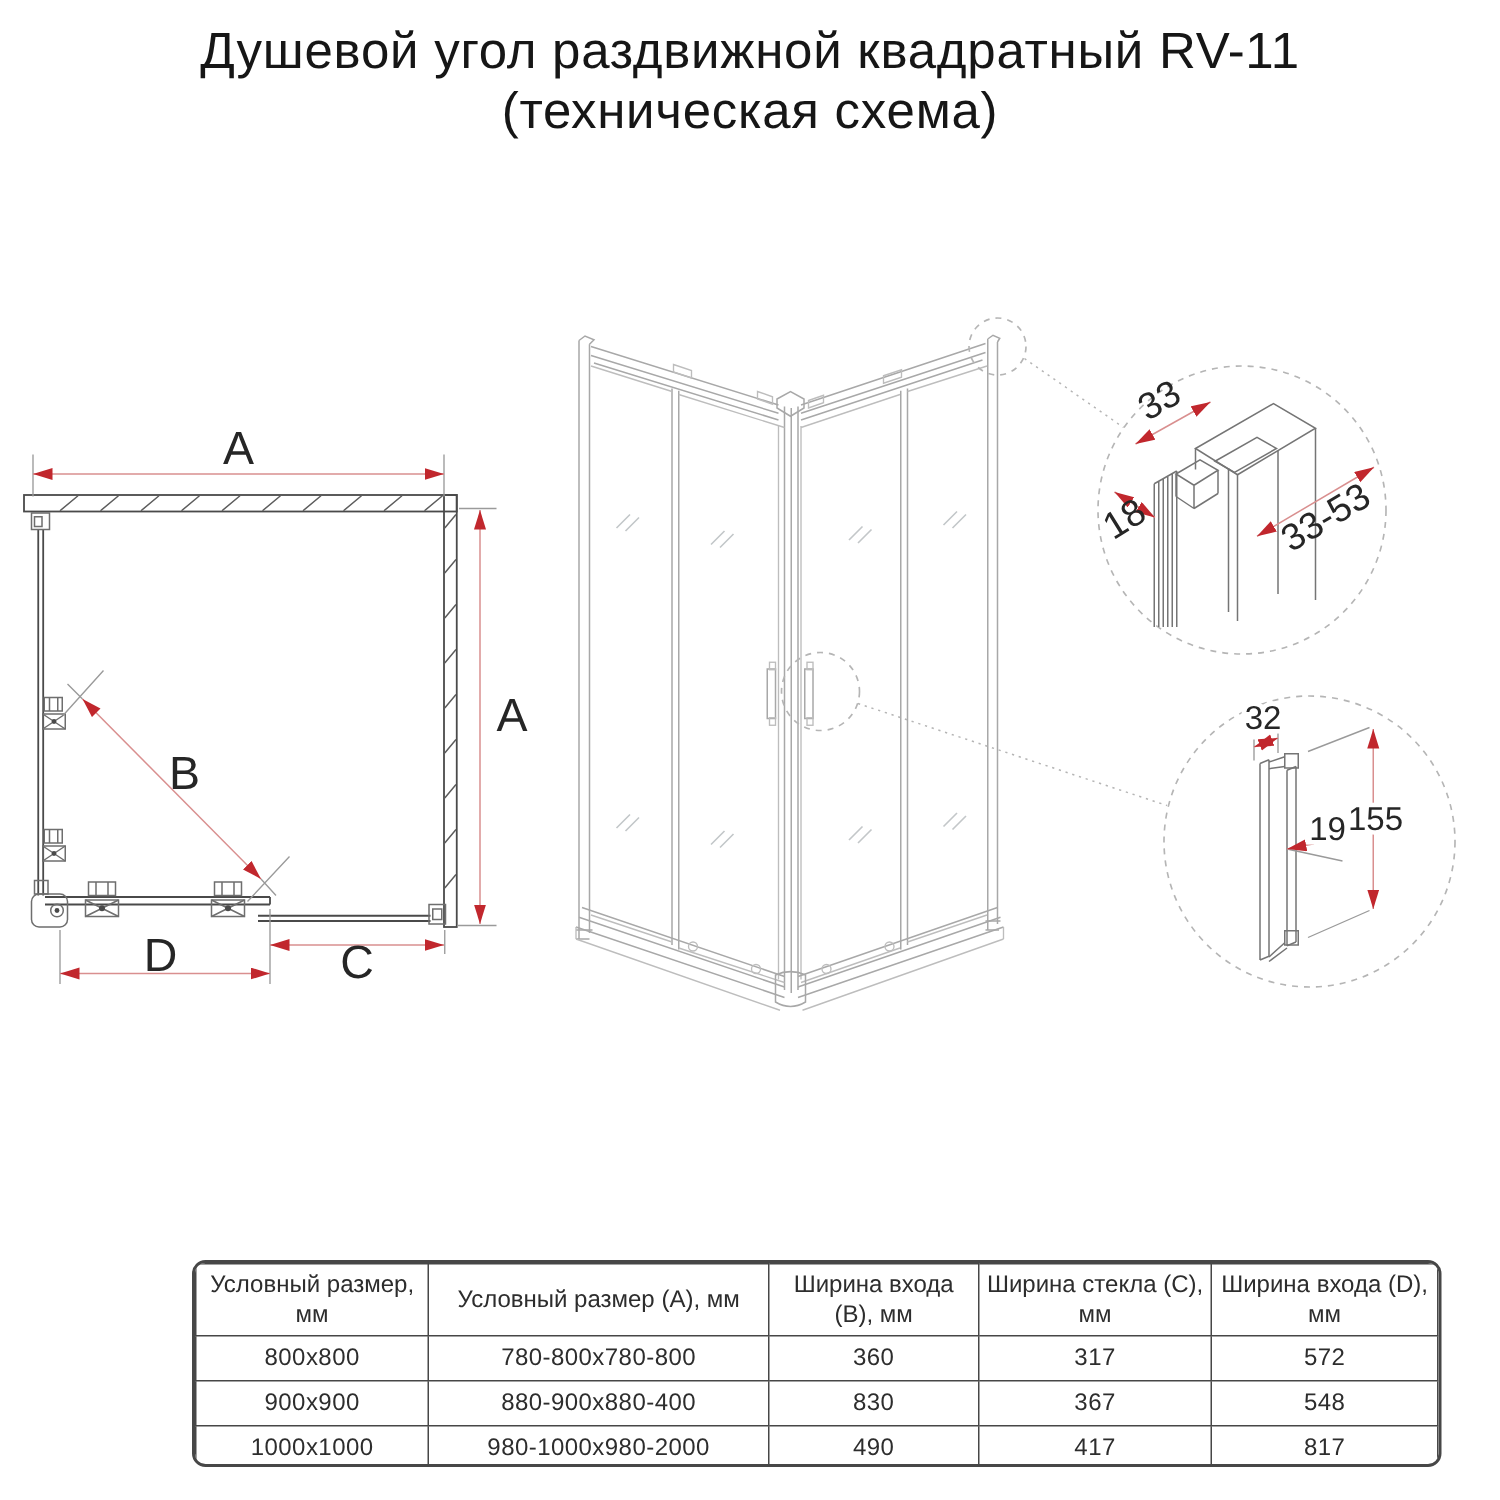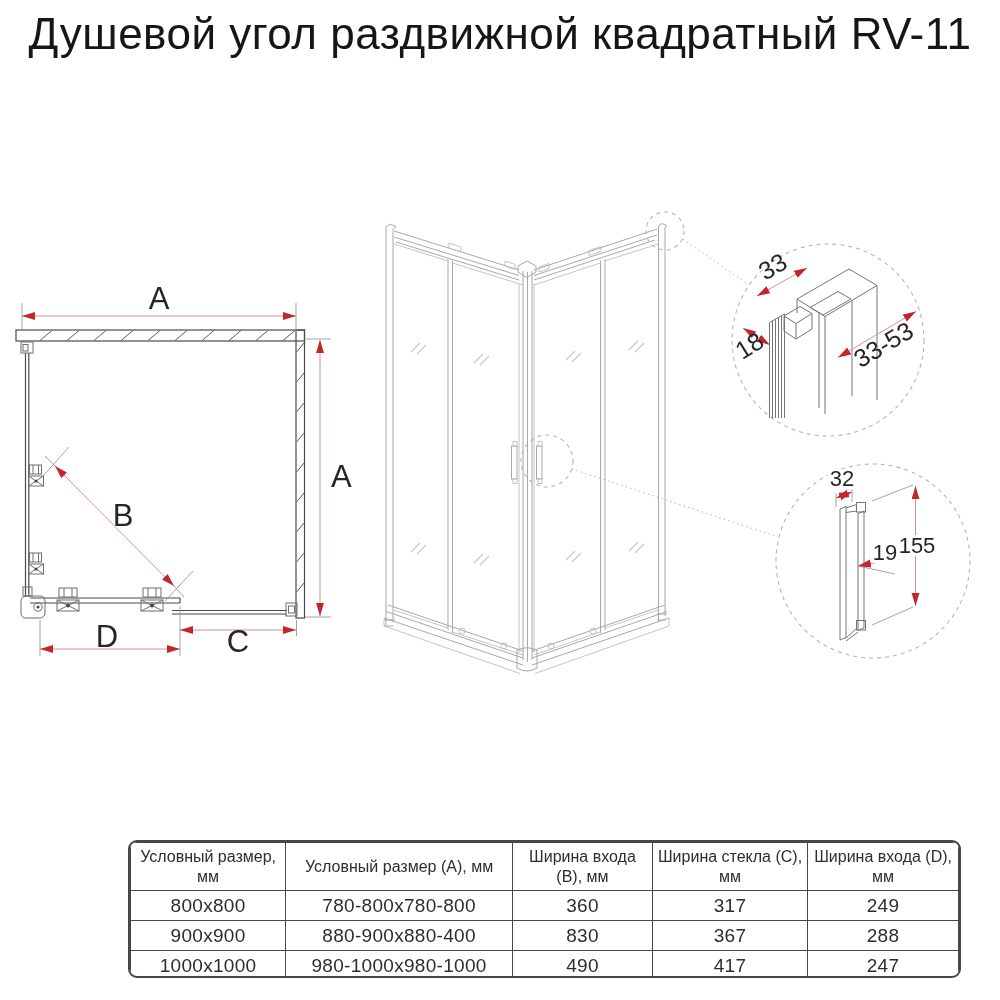--- a/index.html
+++ b/index.html
@@ -1,28 +1,28 @@
 <!DOCTYPE html>
 <html><head>
 <meta charset="utf-8">
 <style>
   html,body{margin:0;padding:0;background:#fff;}
   #page{position:relative;width:1000px;height:1000px;background:#fff;overflow:hidden;
         font-family:"Liberation Sans", sans-serif;}
   #title{position:absolute;left:0;top:14px;width:1000px;text-align:center;
-         color:#161616;font-size:44px;line-height:40px;font-weight:400;letter-spacing:.5px;}
+         color:#161616;font-size:34px;line-height:40px;font-weight:400;letter-spacing:.5px;}
   #drawing{position:absolute;left:0;top:0;}
   
   #tbl-wrap{position:absolute;left:128px;top:840px;width:833px;height:138px;
             border:2px solid #474747;border-radius:9px;overflow:hidden;box-sizing:border-box;}
   table{border-collapse:collapse;width:100%;height:100%;table-layout:fixed;}
   th,td{border:1px solid #474747;text-align:center;vertical-align:middle;
         color:#2d2d2d;padding:0 2px;}
   th{font-size:16px;font-weight:400;line-height:20px;height:47px;}
-  td{font-size:19px;font-weight:400;height:29px;letter-spacing:.3px;}
+  td{font-size:16px;font-weight:400;height:29px;letter-spacing:.3px;}
   col.c1{width:143px}col.c2{width:209px}col.c3{width:129px}col.c4{width:143px}col.c5{width:139px}
   
   .pl{stroke:#4a4a4a;stroke-width:1.2;fill:none}          
   .pl2{stroke:#6e6e6e;stroke-width:1;fill:none}           
   .hx{stroke:#5c5c5c;stroke-width:1;fill:none}            
   .ext{stroke:#9a9a9a;stroke-width:.9;fill:none}          
   .dim{stroke:#d98f8f;stroke-width:1;fill:none}           
   .g3{stroke:#a8a8a8;stroke-width:1;fill:none}            
   .g3t{stroke:#bdbdbd;stroke-width:.9;fill:none}          
   .spk{stroke:#c3c7c9;stroke-width:1.1;fill:none}         
@@ -35,20 +35,21 @@
         paint-order:stroke;stroke:#fff;stroke-width:6px;}
   .dot{fill:#4a4a4a}
 </style>
 </head>
 <body>
 
 <div id="page">
 
   <div id="title">
     <div>Душевой угол раздвижной квадратный RV-11</div>
+    <div>(техническая схема)</div>
   </div>
 
   <svg id="drawing" width="1000" height="1000" viewBox="0 0 1000 1000">
     <defs>
       <marker id="arr" markerUnits="userSpaceOnUse" markerWidth="14" markerHeight="9" refX="13" refY="4" orient="auto-start-reverse">
         <path d="M0,0 L13,4 L0,8 Z" fill="#c1272d"></path>
       </marker>
     </defs>
 
     <g>
@@ -227,32 +228,32 @@
           <th>Ширина стекла (C), мм</th>
           <th>Ширина входа (D), мм</th>
         </tr>
       </thead>
       <tbody>
         <tr>
           <td>800x800</td>
           <td>780-800х780-800</td>
           <td>360</td>
           <td>317</td>
-          <td>249</td>
+          <td>572</td>
         </tr>
         <tr>
           <td>900x900</td>
           <td>880-900х880-400</td>
           <td>830</td>
           <td>367</td>
-          <td>288</td>
+          <td>548</td>
         </tr>
         <tr>
           <td>1000x1000</td>
-          <td>980-1000х980-1000</td>
+          <td>980-1000х980-2000</td>
           <td>490</td>
           <td>417</td>
-          <td>247</td>
+          <td>817</td>
         </tr>
       </tbody>
     </table>
   </div>
 </div>
 
 </body></html>

